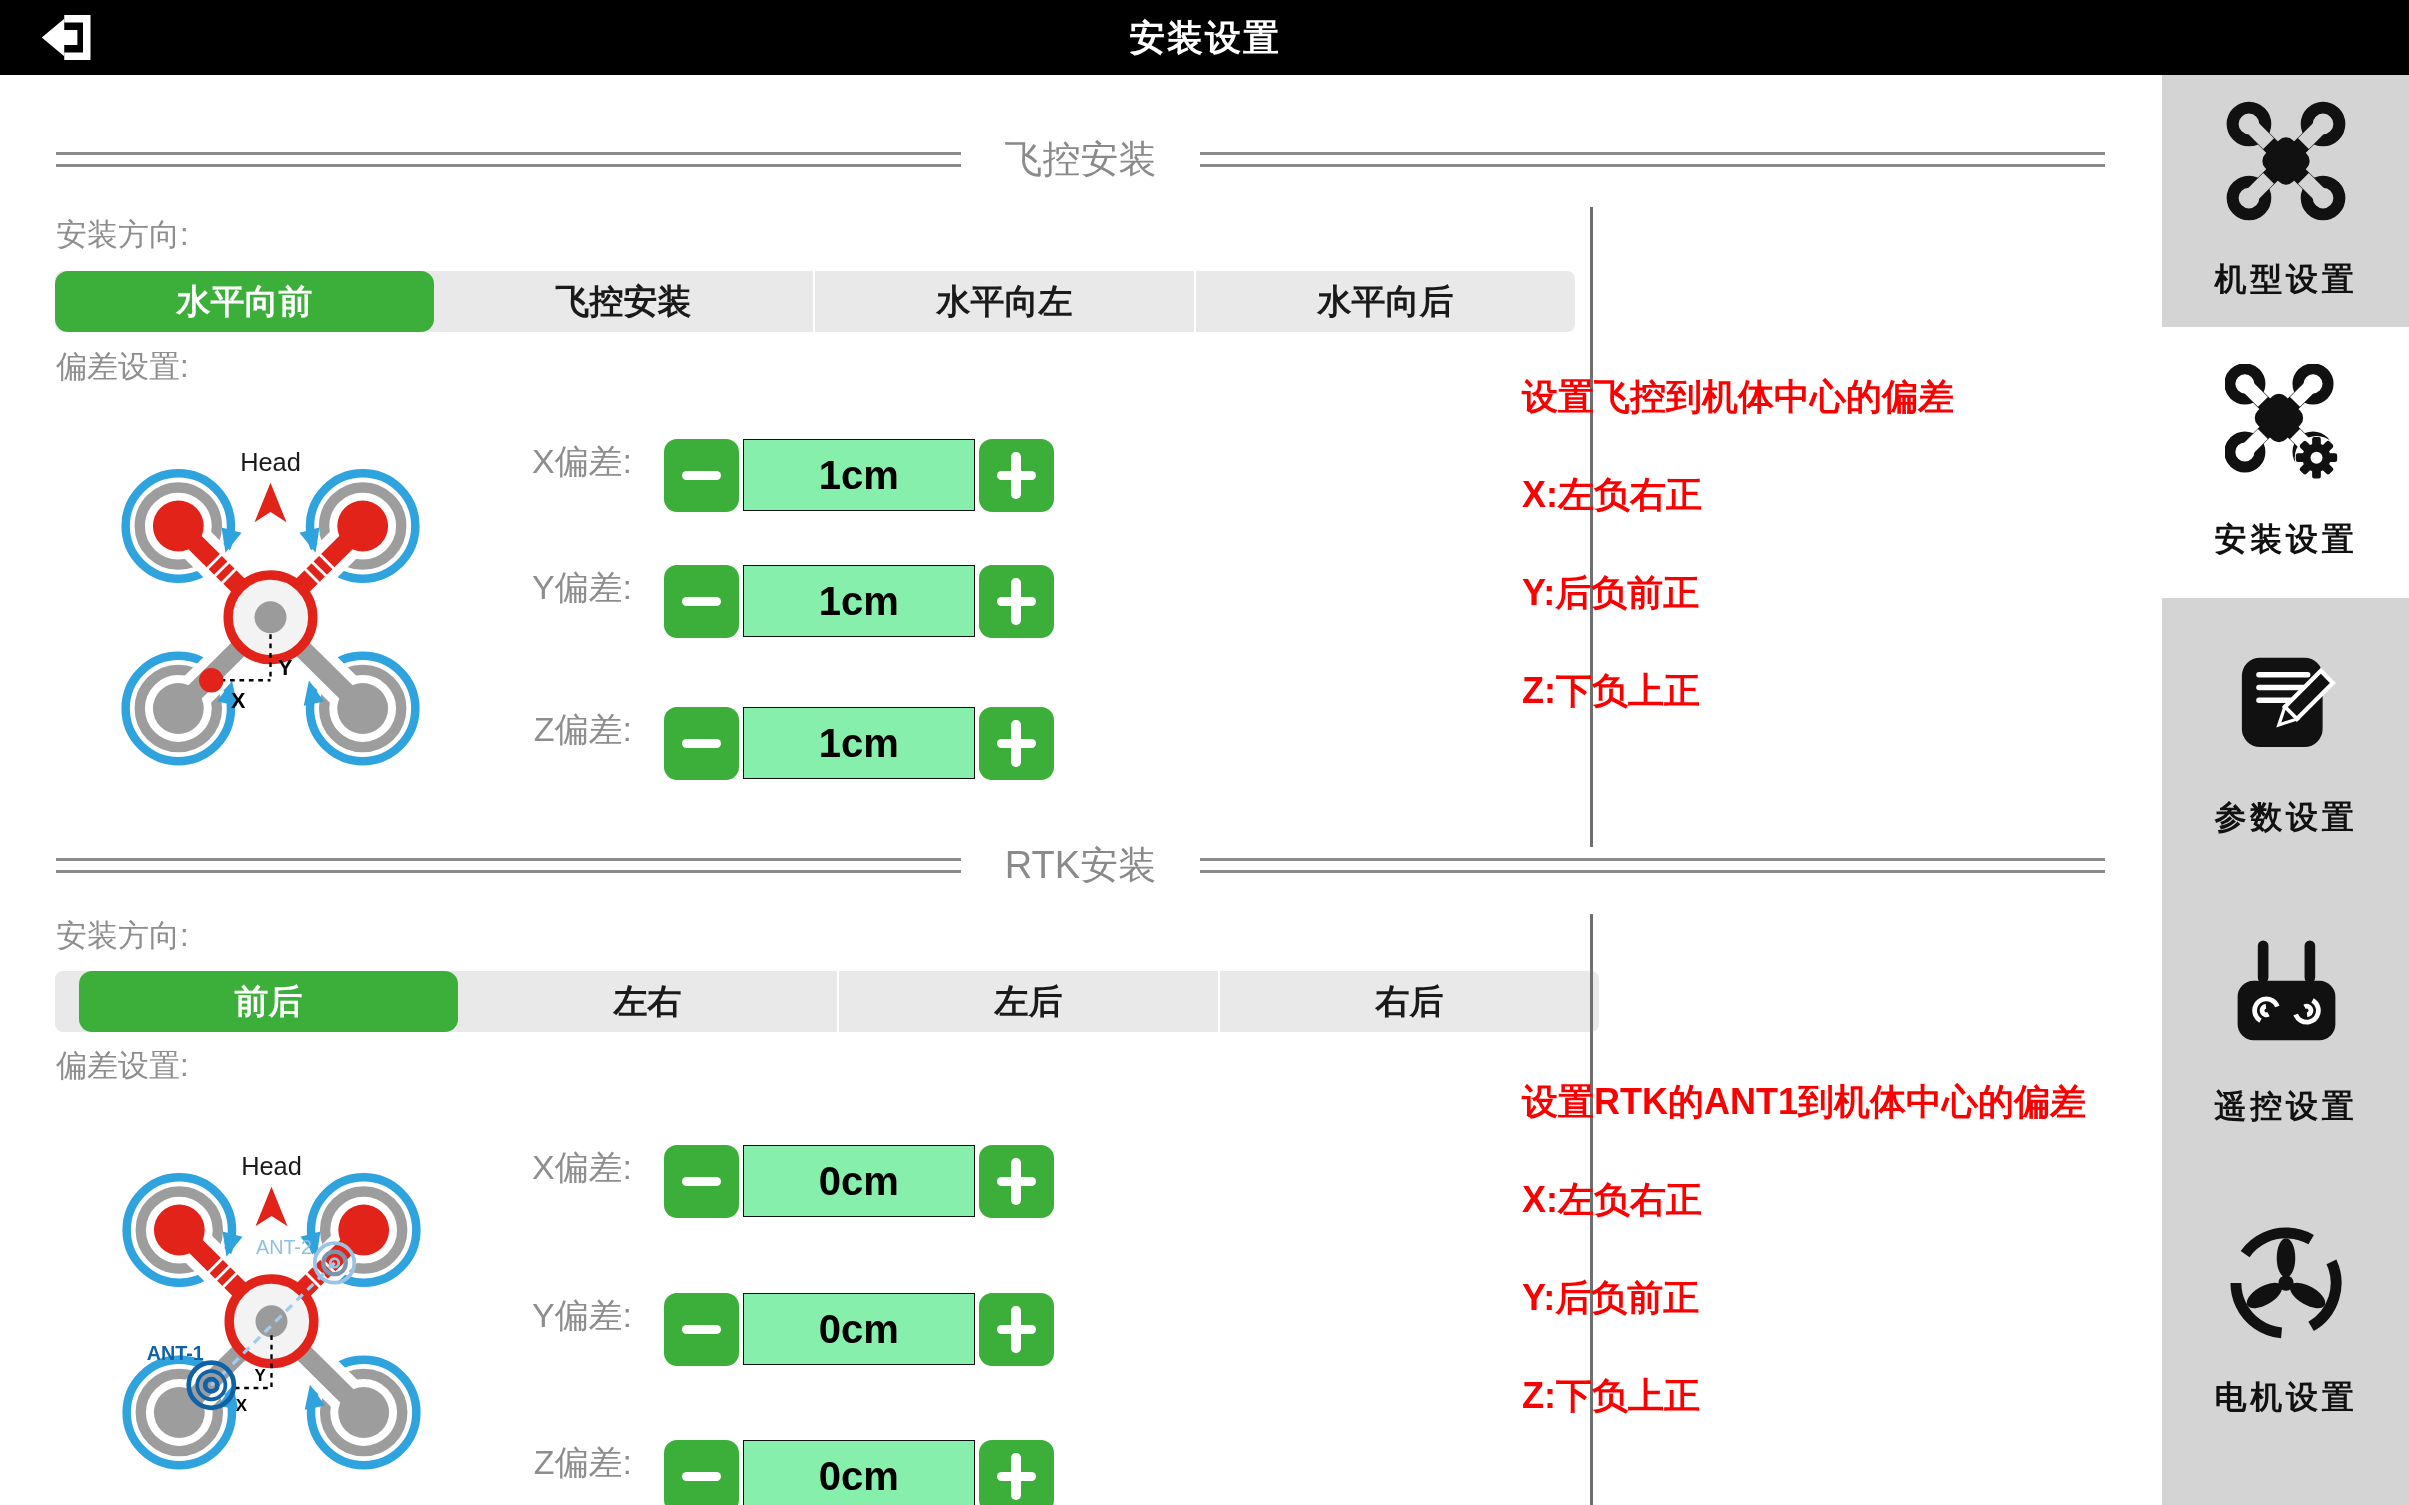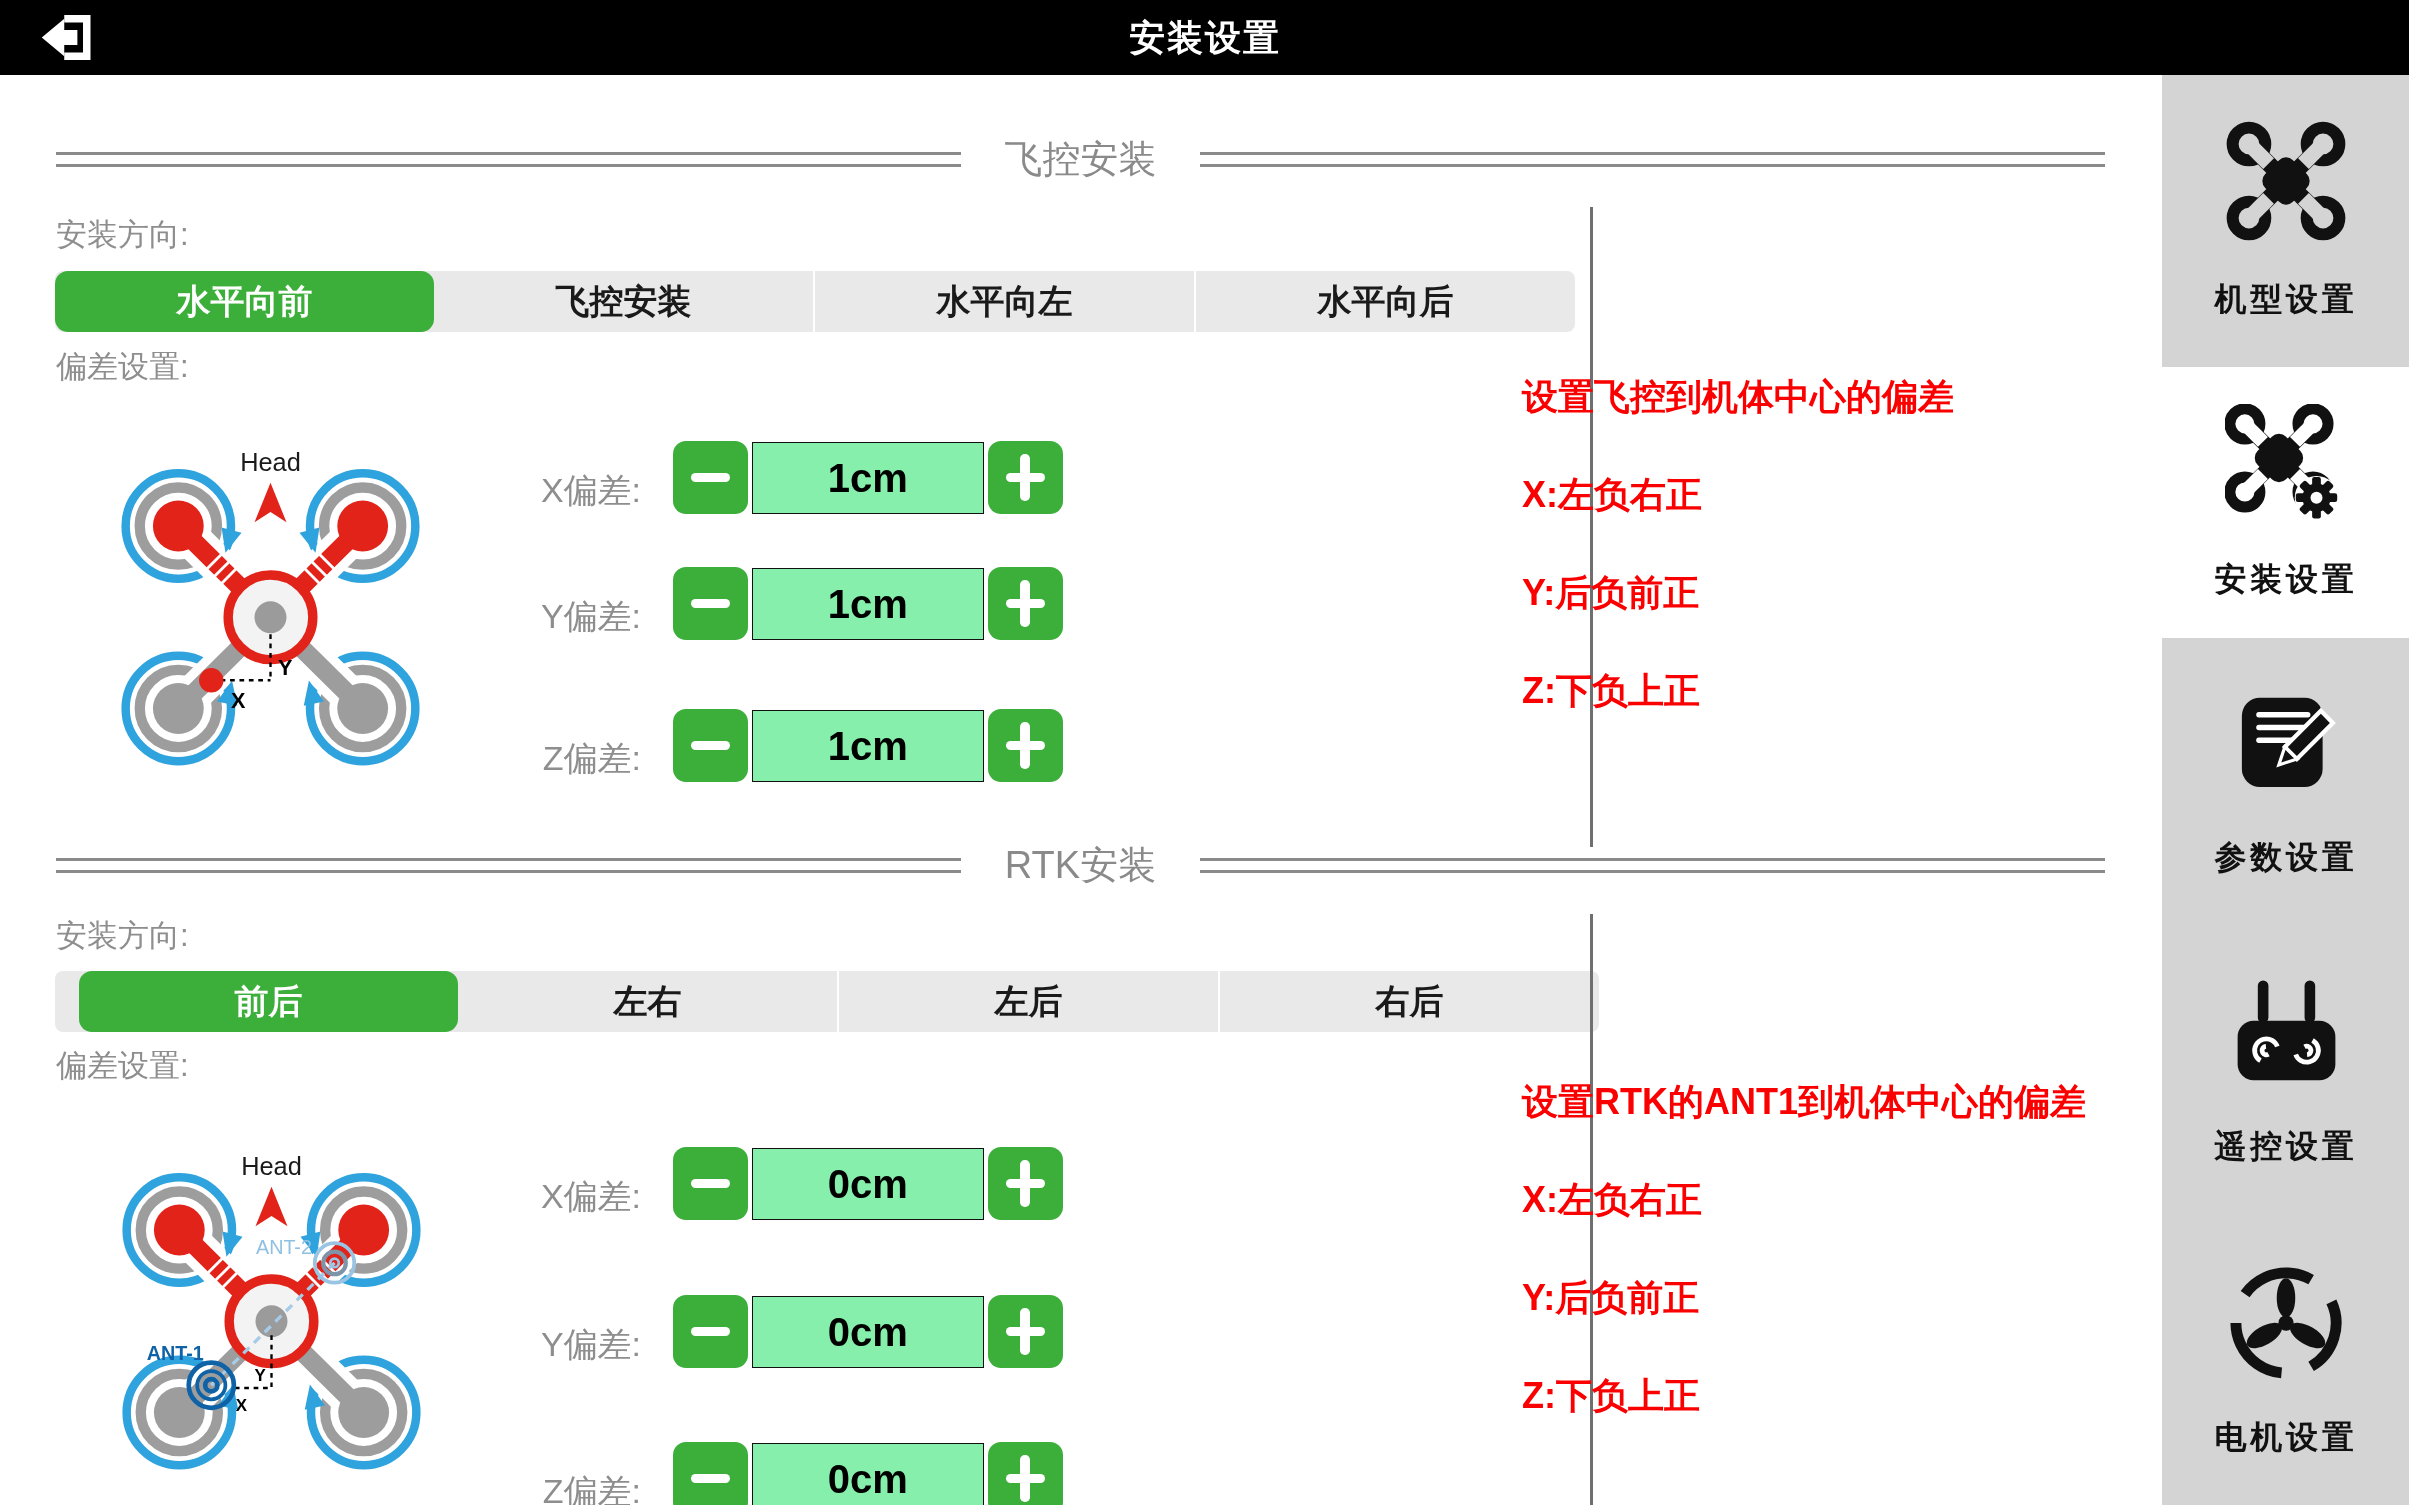--- a/index.html
+++ b/index.html
@@ -23,21 +23,21 @@
   .dir1{top:139px;} .off1{top:271px;}
   .dir2{top:840px;} .off2{top:970px;}
   
   .seg{left:55px;width:1520px;height:61px;background:#e9e9e9;border-radius:8px;display:flex;}
   .seg1{top:196px;} .seg2{top:896px;padding-left:24px;}
   .seg-btn{flex:1;border:none;background:transparent;font-family:inherit;font-size:34px;color:#1a1a1a;font-weight:600;cursor:pointer;display:flex;align-items:center;justify-content:center;padding:0;}
   .seg-btn + .seg-btn{border-left:2.8px solid #fff;}
   .seg-btn.selected{background:#3cae3a;color:#fff;border-radius:13px;border-left:none;}
   .seg-btn.selected + .seg-btn{border-left:none;}
   
-  .step-row{left:432px;height:75px;display:flex;align-items:flex-end;}
+  .step-row{left:423px;height:75px;display:flex;align-items:flex-start;}
   .r1a{top:364px;} .r1b{top:490px;} .r1c{top:632px;}
   .r2a{top:1070px;} .r2b{top:1218px;} .r2c{top:1365px;}
   .row-label{width:209px;text-align:right;font-size:34px;color:#8e8e8e;margin-right:32px;white-space:nowrap;}
   .step-btn{width:75px;height:73px;background:#3cae3a;border:none;border-radius:13px;position:relative;cursor:pointer;flex:0 0 auto;padding:0;}
   .step-btn::after{content:"";position:absolute;left:18px;right:18px;top:50%;height:9.4px;margin-top:-4.7px;background:#fff;border-radius:4.7px;}
   .step-btn.plus::before{content:"";position:absolute;top:13px;bottom:13px;left:50%;width:9.4px;margin-left:-4.7px;background:#fff;border-radius:4.7px;}
   .value-box{width:230px;height:70px;border:1.9px solid #111;background:#86efac;margin:0 3.8px;display:flex;align-items:center;justify-content:center;font-size:40px;font-weight:bold;color:#000;cursor:text;}
   
   .vdiv{width:2.8px;background:#6f6f6f;left:1590px;}
   .vdiv1{top:132px;height:640px;}
@@ -45,21 +45,21 @@
   
   .help{left:1522px;width:527px;}
   .help1{top:301px;} .help2{top:1006px;}
   .help p{margin:0 0 56px 0;font-size:36px;line-height:42px;font-weight:bold;color:#fa0000;white-space:nowrap;}
   
   .diag1{left:120px;top:368px;}
   .diag2{left:121px;top:1072px;}
   
   .sidebar{left:2162px;top:75px;width:248px;height:1430px;background:#d4d4d4;display:flex;flex-direction:column;}
   .side-item{display:flex;flex-direction:column;align-items:center;justify-content:center;gap:32px;cursor:pointer;}
-  .si1{height:292px;gap:36px;} .si2{height:271px;} .si3{height:289px;} .si4{height:289px;} .si5{height:289px;}
+  .si1{height:252px;gap:36px;} .si2{height:271px;} .si3{height:289px;} .si4{height:289px;} .si5{height:289px;}
   .side-item.selected{background:#fff;}
   .side-label{font-size:32px;font-weight:600;color:#111;letter-spacing:3.8px;white-space:nowrap;}
   .cut-gray{stroke:#d4d4d4;} .cut-white{stroke:#fff;}
   .dsvg text{font-family:"Liberation Sans","DejaVu Sans",sans-serif;}
 </style>
 </head>
 <body>
 
 <header class="abs topbar">
   <button class="abs back-btn">

